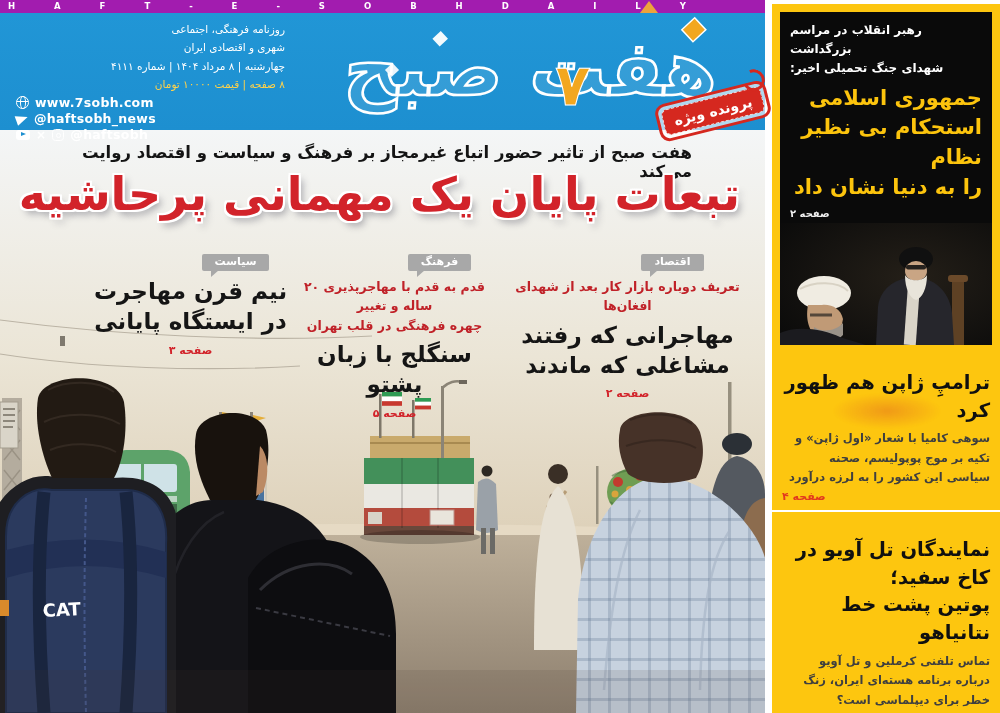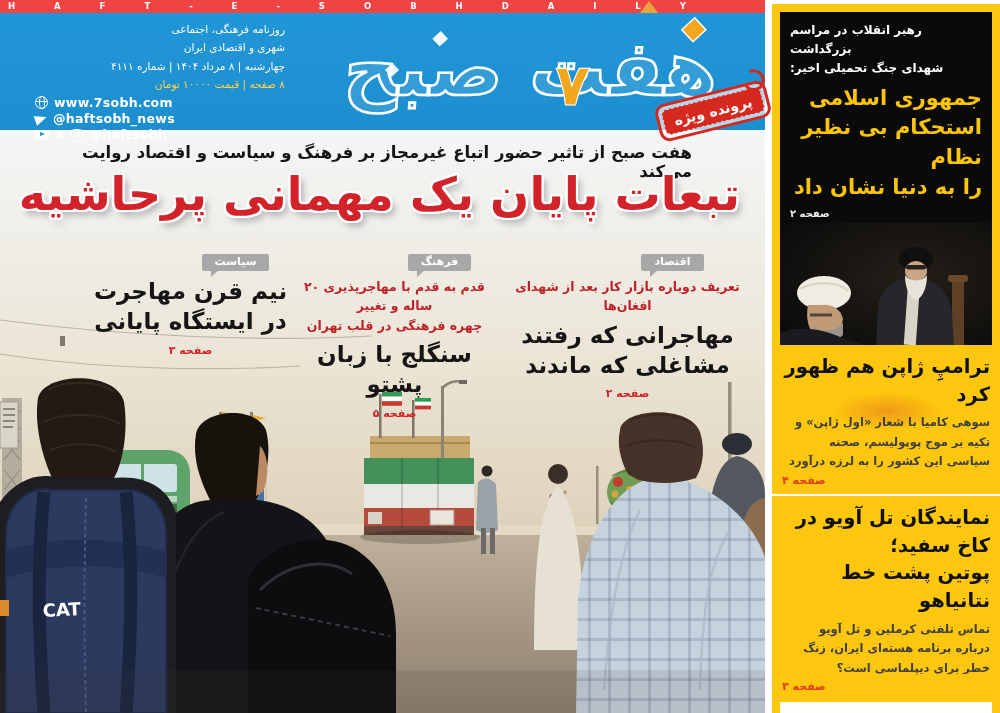--- a/index.html
+++ b/index.html
@@ -1,34 +1,34 @@
 <!DOCTYPE html>
 <html lang="fa"><head>
 <meta charset="utf-8">
 <style>
   html,body{margin:0;padding:0;background:#ffffff;}
   .page{position:relative;width:1000px;height:713px;overflow:hidden;background:#fff;
         font-family:"DejaVu Sans","Liberation Sans",sans-serif;}
   
-  .top-strip{position:absolute;left:0;top:0;width:842px;height:13px;background:#ef4444;
+  .top-strip{position:absolute;left:0;top:0;width:842px;height:13px;background:#a21caf;
              border-bottom:1px solid #b3b3b3;overflow:hidden;}
   .top-strip span{display:block;padding-left:8px;font-size:8.5px;font-weight:bold;color:#fff;
                   letter-spacing:18px;line-height:13px;white-space:nowrap;}
   .strip-triangle{position:absolute;left:640px;top:1px;width:0;height:0;
                   border-left:9px solid transparent;border-right:9px solid transparent;
                   border-bottom:12px solid #eda33b;z-index:5;}
   
   .blue-header{position:absolute;left:0;top:13px;width:765px;height:117px;
                background:linear-gradient(180deg,#2196d6 0%,#1d8fd0 100%);overflow:visible;z-index:2;}
   .header-info{position:absolute;right:480px;left:14px;top:7px;text-align:right;color:#fff;}
   .info-line{font-size:10.5px;font-weight:normal;line-height:1.75;}
   .info-line.yellow{color:#ffd24a;}
   .social{position:absolute;left:16px;top:83px;}
   .social-line{display:flex;align-items:center;gap:6px;color:#fff;font-size:12.5px;font-weight:bold;
-               line-height:1.05;margin-bottom:3px;letter-spacing:.3px;margin-left:19px;}
+               line-height:1.05;margin-bottom:3px;letter-spacing:.3px;}
   .icon{display:inline-block;position:relative;}
   .icon-globe{width:11px;height:11px;border:1.6px solid #fff;border-radius:50%;}
   .icon-globe::before{content:"";position:absolute;left:0;right:0;top:3.6px;height:1.4px;background:#fff;}
   .icon-globe::after{content:"";position:absolute;left:3px;top:-1px;width:3.5px;height:10.5px;
                      border:1.2px solid #fff;border-radius:50%;}
   .icon-plane{width:0;height:0;border-top:5px solid transparent;border-bottom:5px solid transparent;
               border-left:12px solid #fff;transform:rotate(-20deg);}
   .icon-yt{width:14px;height:10px;background:#fff;border-radius:3px;}
   .icon-yt::before{content:"";position:absolute;left:5px;top:2.5px;width:0;height:0;
                    border-top:2.5px solid transparent;border-bottom:2.5px solid transparent;
@@ -76,21 +76,21 @@
   .sidebar{position:absolute;left:765px;top:0;width:235px;height:713px;background:#fff;}
   .sb-inner{position:absolute;left:7px;top:4px;width:228px;height:709px;background:#fdc60f;
             padding:8px 8px 0;box-sizing:border-box;overflow:hidden;}
   .black-box{background:#0a0a0a;padding:9px 10px 0;}
   .bb-kicker{color:#fff;font-size:12px;font-weight:bold;line-height:1.6;text-align:left;
              white-space:pre-line;}
   .bb-headline{color:#fcc40d;font-size:21px;font-weight:bold;line-height:1.42;text-align:right;
                white-space:pre-line;margin-top:5px;}
   .bb-page{color:#efefef;font-size:10px;font-weight:bold;text-align:left;margin:5px 0 4px;}
   .bb-photo{display:block;width:212px;height:122px;margin:0 -10px;}
-  .sb-story{position:relative;padding:8px 2px 7px;}
+  .sb-story{position:relative;padding:24px 2px 7px;}
   .sb-story h3{margin:0;font-size:19.5px;font-weight:bold;color:#101010;text-align:right;
                line-height:1.42;white-space:pre-line;position:relative;z-index:2;}
   .sb-story .body{margin-top:5px;font-size:11.5px;font-weight:bold;color:#3f3f3f;line-height:1.7;
                   text-align:right;position:relative;z-index:2;}
   .sb-story .pageref{margin-top:2px;font-size:11px;font-weight:bold;color:#e2391f;text-align:left;}
   .watermark{position:absolute;right:50px;top:48px;width:110px;height:36px;z-index:1;
              background:radial-gradient(ellipse,rgba(214,60,40,.32) 0%,rgba(214,60,40,0) 70%);
              filter:blur(1px);}
   .sb-divider{height:2px;background:#fff;margin:0 -8px;}
   .white-card{position:relative;background:#fdfdfa;margin-top:2px;padding:9px 10px 0;height:196px;

